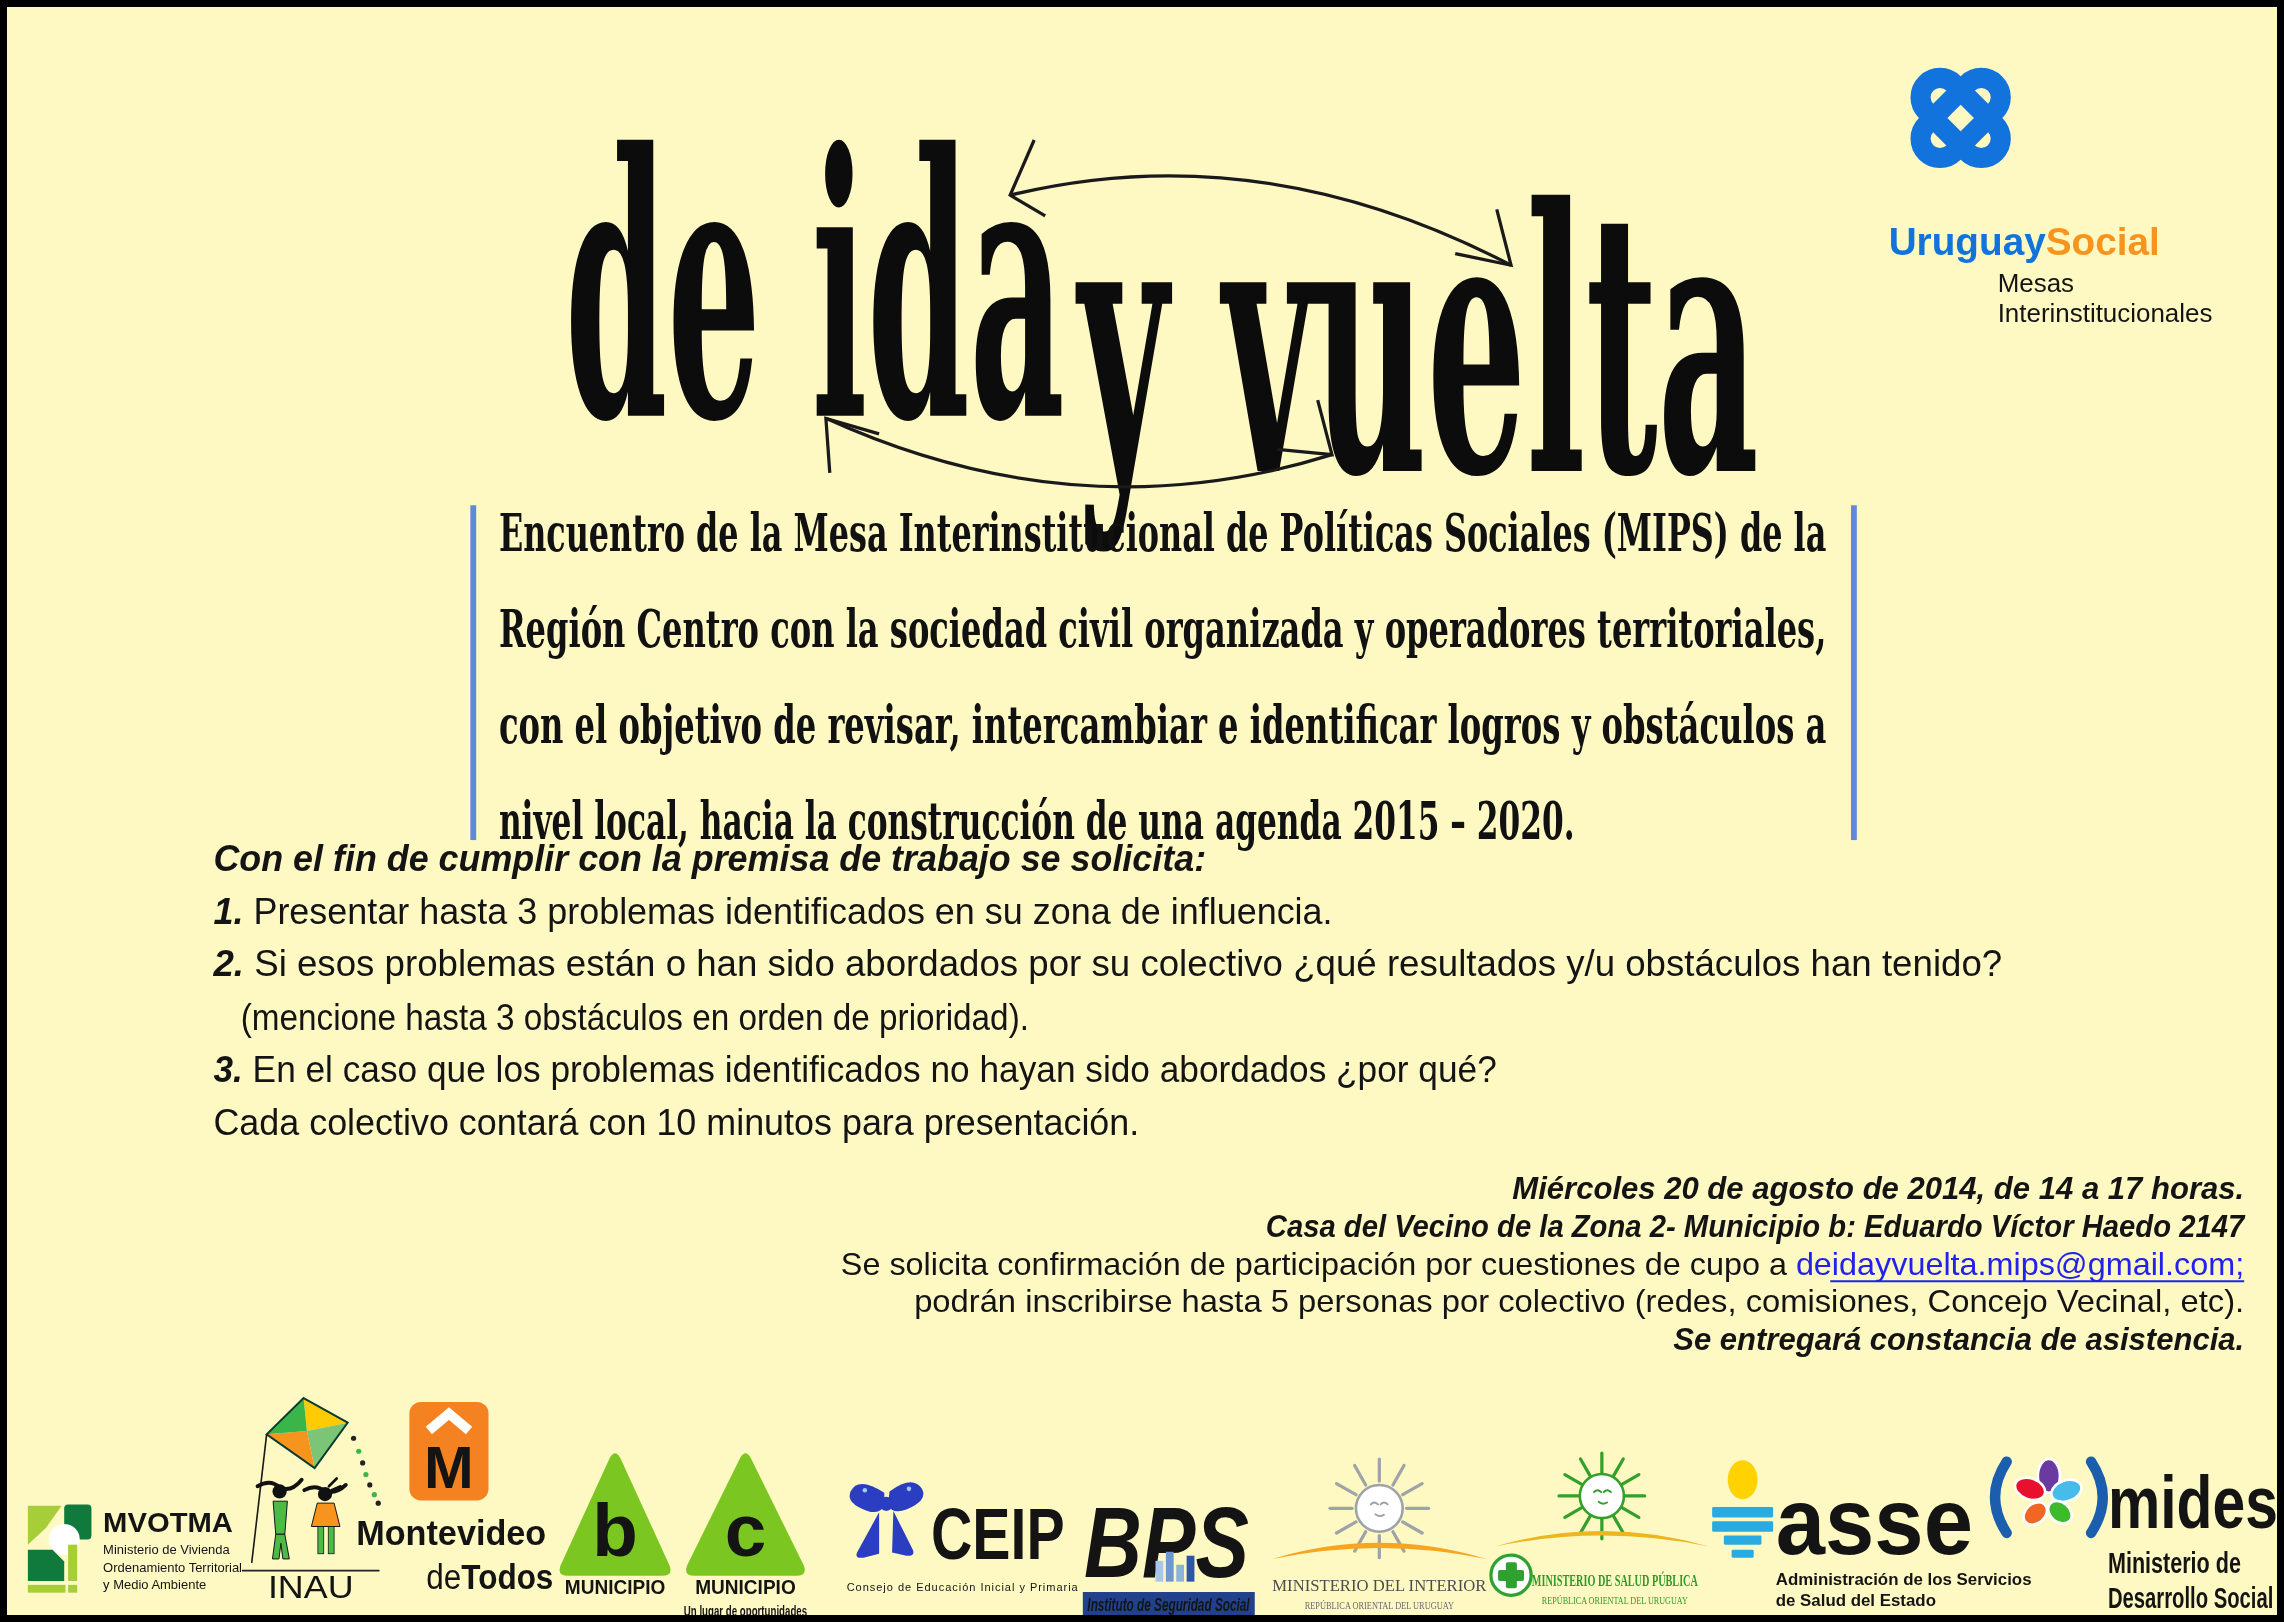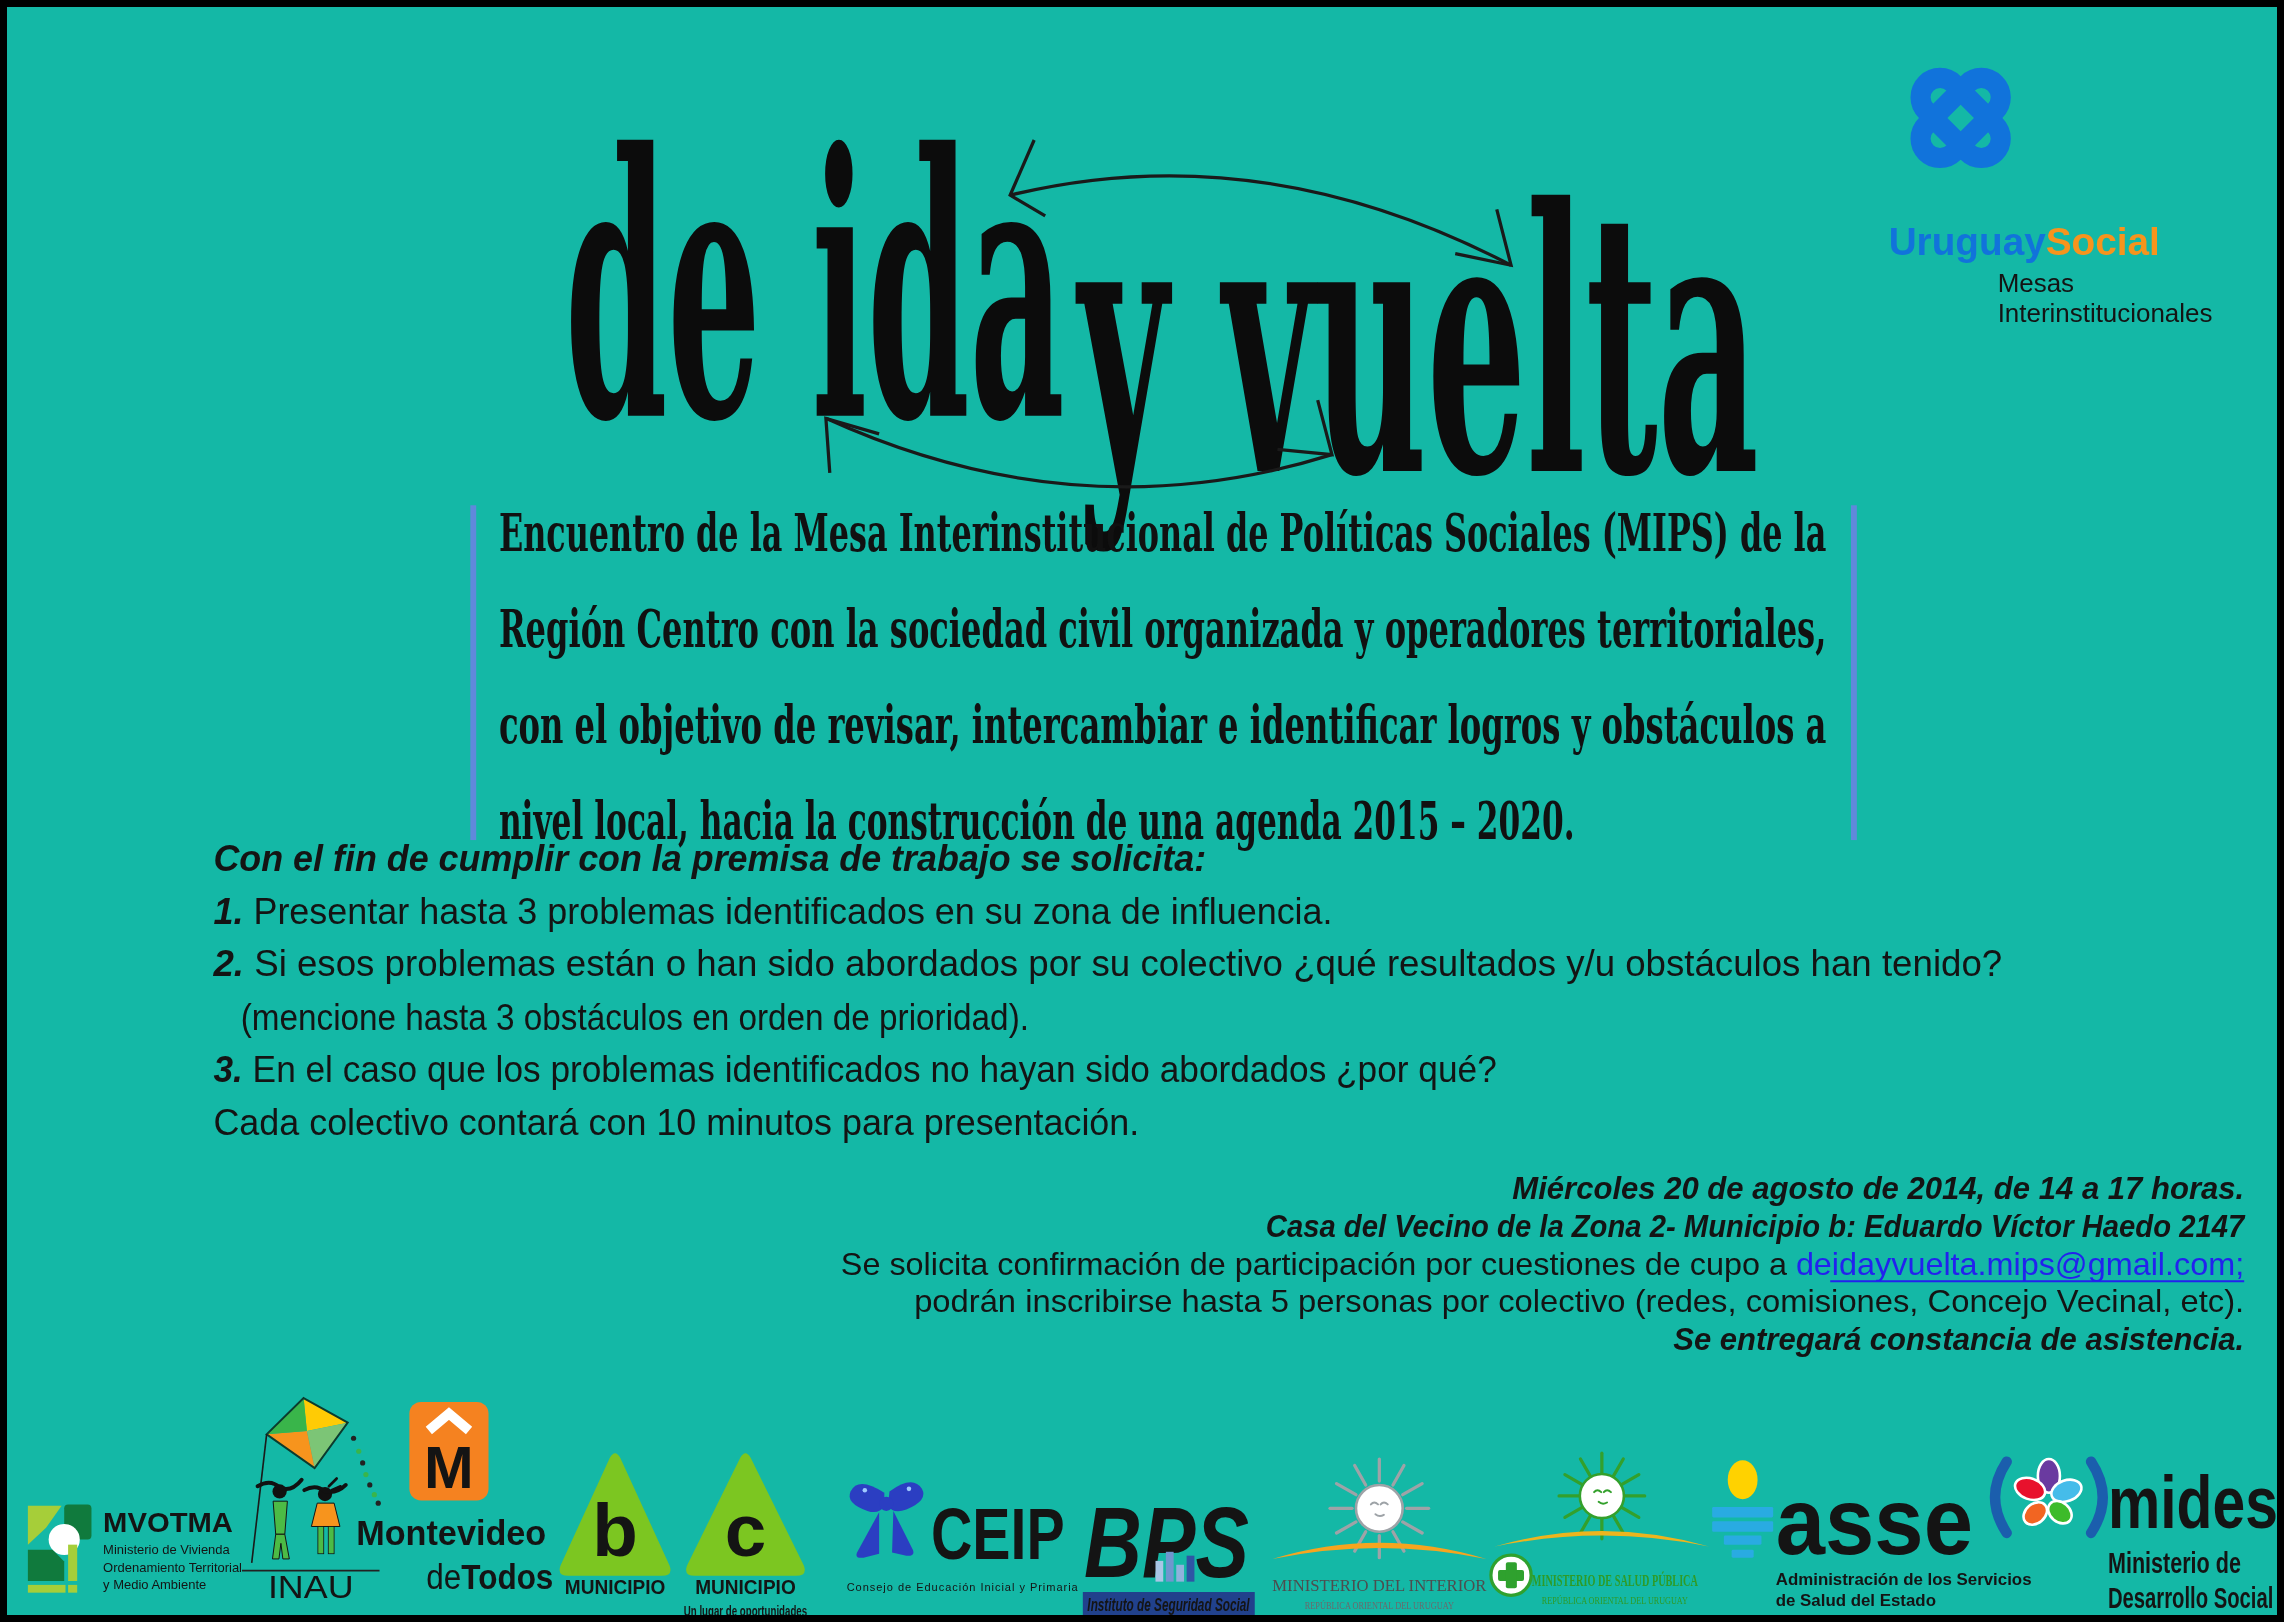--- a/index.html
+++ b/index.html
@@ -1,16 +1,16 @@
 <!DOCTYPE html>
 <html style="font-size:10.4px"><head>
 <meta charset="utf-8">
 <style>
   html,body{margin:0;padding:0;background:#666;}
-  .page{position:relative;width:2284px;height:1622px;background:#14b8a6;
+  .page{position:relative;width:2284px;height:1622px;background:#fef9c3;
         box-sizing:border-box;border:7.8px solid #000;overflow:hidden;}
   svg.layer{position:absolute;left:0;top:0;}
   text{white-space:pre;}
   .t-serif{font-family:"DejaVu Serif",serif;font-weight:700;fill:#0c0c0c;}
   .p-serif{font-family:"DejaVu Serif",serif;font-weight:700;fill:#111;}
   .sans{font-family:"Liberation Sans",sans-serif;fill:#141414;}
   .sans-bi{font-family:"Liberation Sans",sans-serif;font-weight:700;font-style:italic;fill:#141414;}
   .lserif{font-family:"Liberation Serif",serif;}
   .arrow{stroke:#1a1a1a;stroke-width:5;fill:none;}
   .ray-g{stroke:#9EA3A7;stroke-width:5;stroke-linecap:round;}

